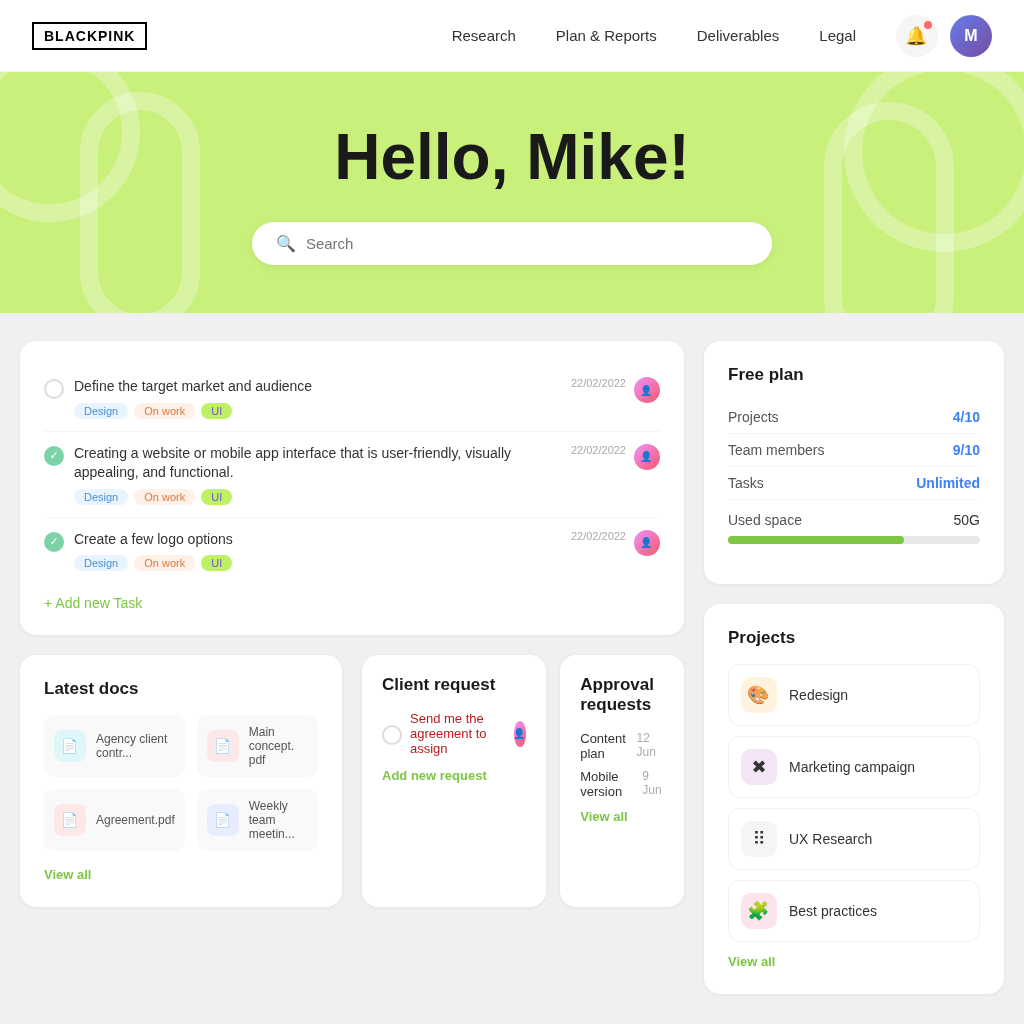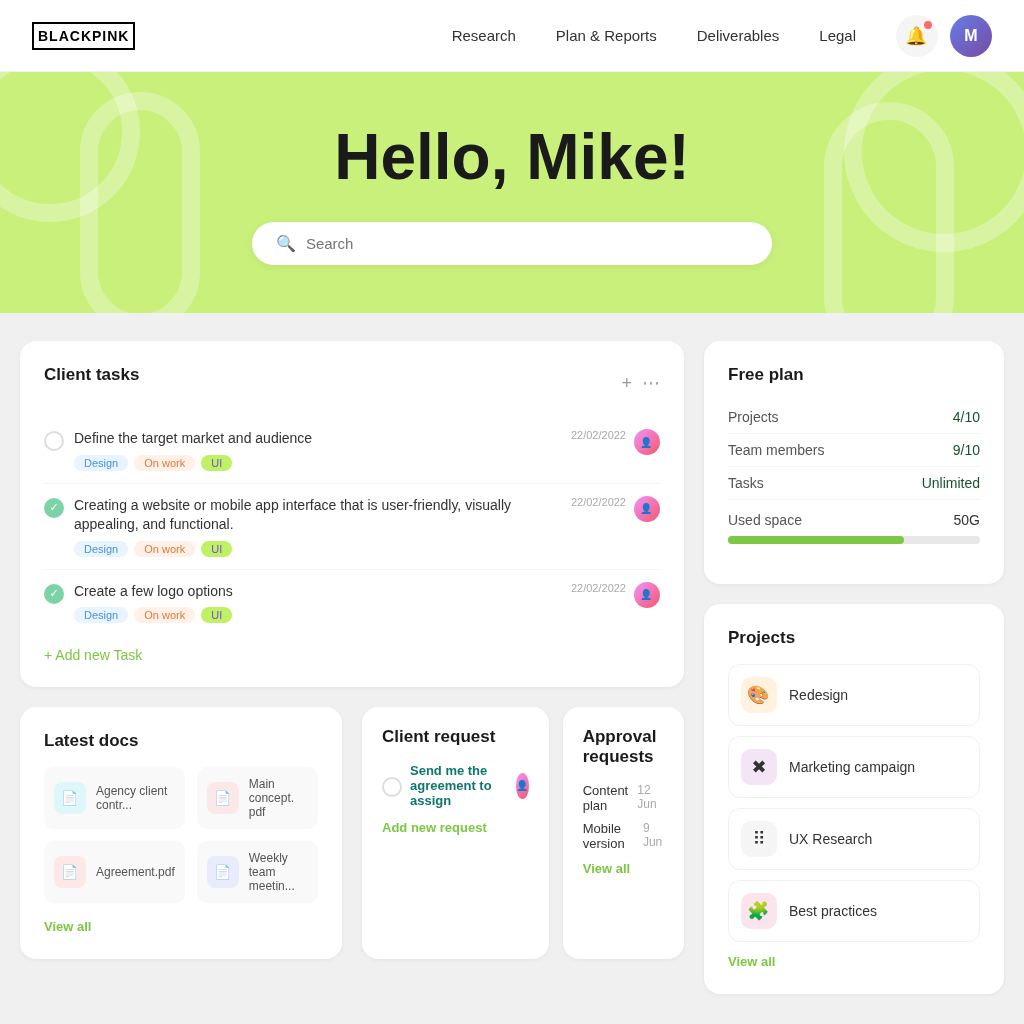--- a/index.html
+++ b/index.html
@@ -14,21 +14,21 @@
     .navbar {
       background: #fff;
       display: flex;
       align-items: center;
       padding: 0 32px;
       height: 72px;
       border-bottom: 1px solid #f0f0f0;
     }
     .logo {
       border: 2px solid #000;
-      padding: 4px 4px;
+      padding: 4px 10px;
       font-weight: 900;
       font-size: 14px;
       letter-spacing: 1px;
       margin-right: auto;
     }
     .nav-links {
       display: flex;
       gap: 40px;
       list-style: none;
       margin-right: 40px;
@@ -254,21 +254,21 @@
     
     .plan-row {
       display: flex;
       justify-content: space-between;
       padding: 8px 0;
       border-bottom: 1px solid #f5f5f5;
       font-size: 14px;
     }
     .plan-row:last-of-type { border-bottom: none; }
     .plan-label { color: #555; }
-    .plan-value { color: #14532d; font-weight: 400; }
+    .plan-value { color: #3b82f6; font-weight: 700; }
     .progress-bar-bg {
       background: #e8e8e8;
       border-radius: 10px;
       height: 8px;
       margin: 8px 0 16px;
     }
     .progress-bar-fill {
       background: #7dc744;
       height: 8px;
       border-radius: 10px;
@@ -336,27 +336,20 @@
     <span class="search-icon">🔍</span>
     <input class="search-input" type="text" placeholder="Search" style="">
   </div>
 </div>
 
 <div class="main-content">
 
   <div class="left-col">
 
     <div class="card">
-      <div class="tasks-header">
-        <span class="card-title">Client tasks</span>
-        <div class="tasks-actions">
-          <button>+</button>
-          <button>⋯</button>
-        </div>
-      </div>
 
       <div class="task-item">
         <div class="task-left">
           <div class="task-check"></div>
           <div>
             <div class="task-text">Define the target market and audience</div>
             <div class="task-tags">
               <span class="tag tag-design">Design</span>
               <span class="tag tag-onwork">On work</span>
               <span class="tag tag-ui">UI</span>
@@ -431,21 +424,21 @@
           </div>
         </div>
         <button class="view-all">View all</button>
       </div>
 
       <div style="display:flex;flex-direction:row;gap:14px;">
         <div class="client-request-card">
           <div class="card-title">Client request</div>
           <div style="display:flex;align-items:center;gap:8px;margin-bottom:10px;">
             <div class="task-check"></div>
-            <span style="font-size:13px;color:#0f766e;font-weight:bold;">Send me the agreement to assign</span>
+            <span style="font-size:13px;color:#b91c1c;">Send me the agreement to assign</span>
             <div class="task-avatar" style="margin-left:auto;">👤</div>
           </div>
           <button class="view-all">Add new request</button>
         </div>
 
         <div class="client-request-card">
           <div class="card-title">Approval requests</div>
           <div class="approval-item">
             <span class="approval-name">Content plan</span>
             <span class="approval-date">12 Jun</span>

